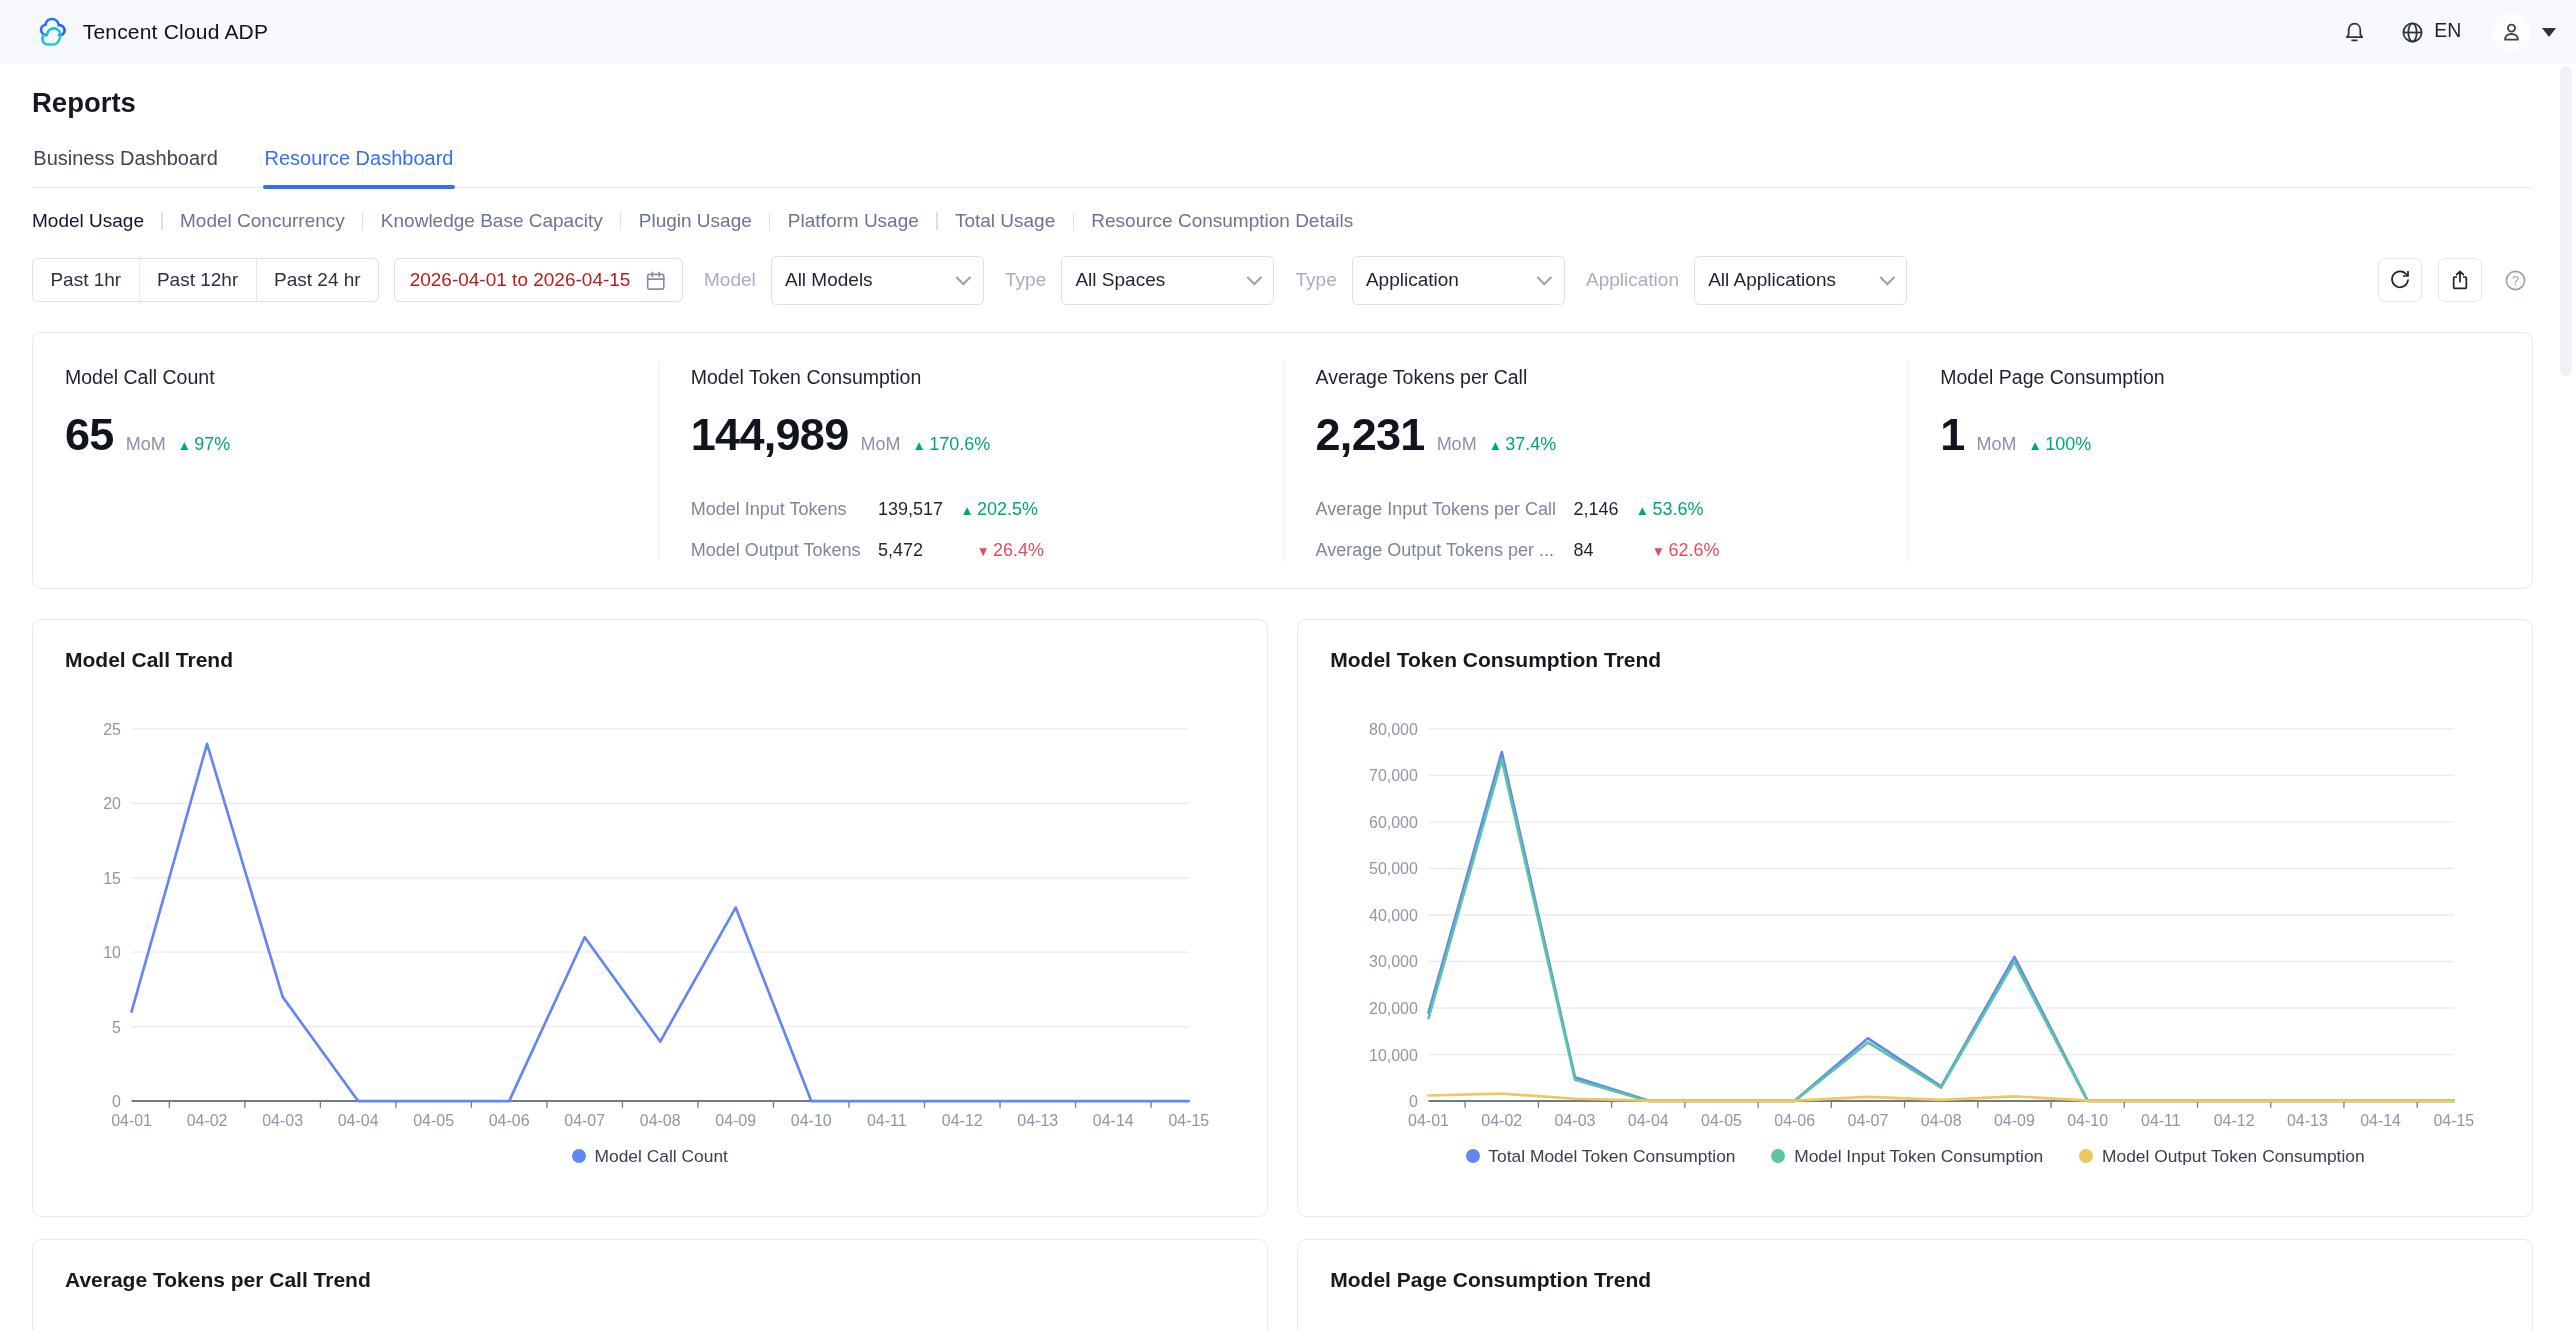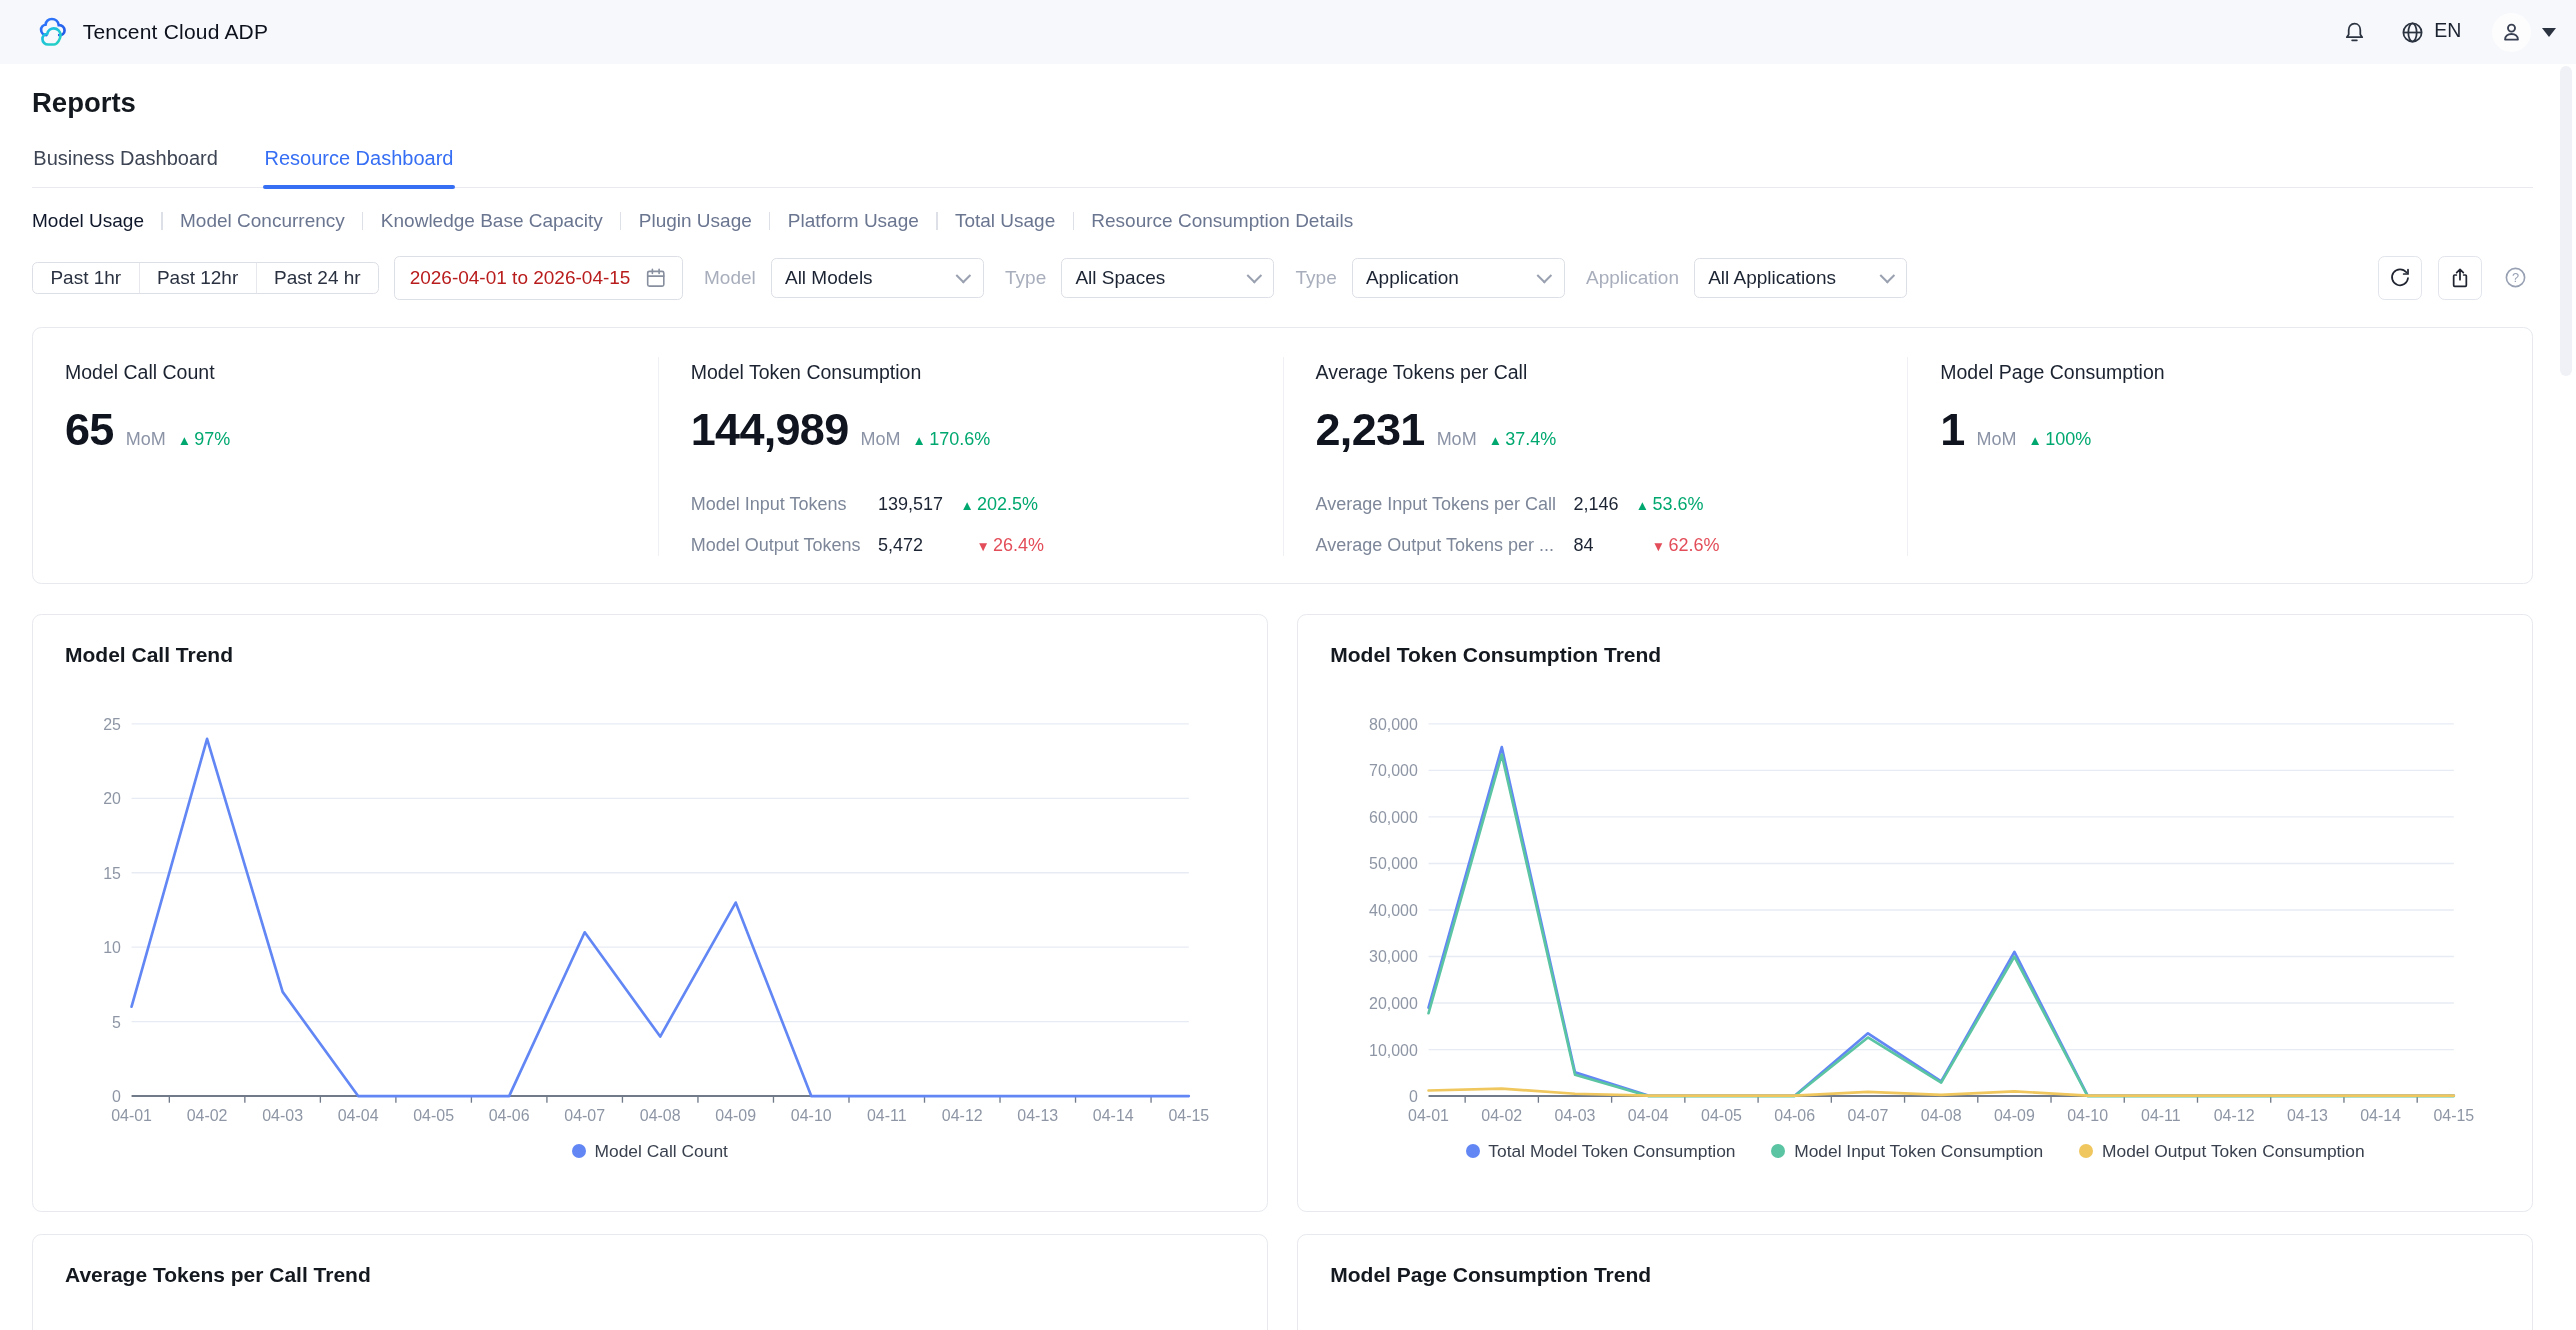--- a/index.html
+++ b/index.html
@@ -28,26 +28,26 @@
   .tab.active::after { content:""; position:absolute; left:0; right:0; bottom:-1.3px; height:4px; background:#366ef4; border-radius:2px; }
 
   .subnav { display:flex; align-items:center; margin-top:21.5px; font-size:19px; color:#6a7590; }
   .subnav-item { padding:0 17.4px; cursor:pointer; white-space:nowrap; }
   .subnav-item:first-child { padding-left:0; }
   .subnav-item.active { color:#0f172a; }
   .subnav-sep { width:1.3px; height:18px; background:#dde0e7; flex:none; }
 
   
   .filterbar { display:flex; align-items:center; margin-top:24px; gap:14.8px; }
-  .seggroup { display:flex; border:1.3px solid #dcdfe6; border-radius:5.4px; background:#fff; height:32px; overflow:hidden; }
+  .seggroup { display:flex; border:1.3px solid #dcdfe6; border-radius:5.4px; background:#fff; height:44px; overflow:hidden; }
   .seg { padding:0 17.4px; display:flex; align-items:center; font-size:19px; color:#2a3140; border-left:1.3px solid #e6e8ee; cursor:pointer; white-space:nowrap; }
   .seg:first-child { border-left:none; }
   .datebox { height:44px; border:1.3px solid #dcdfe6; border-radius:5.4px; display:flex; align-items:center; gap:14.8px; padding:0 14.8px; font-size:19px; color:#b91c1c; background:#fff; cursor:pointer; white-space:nowrap; }
   .flabel { font-size:19px; color:#a8aebc; margin-left:6.7px; white-space:nowrap; }
-  .select { width:213px; height:40px; border:1.3px solid #dcdfe6; border-radius:5.4px; display:flex; align-items:center; padding:0 13.4px; font-size:19px; color:#1c2433; background:#fff; cursor:pointer; }
+  .select { width:213px; height:49px; border:1.3px solid #dcdfe6; border-radius:5.4px; display:flex; align-items:center; padding:0 13.4px; font-size:19px; color:#1c2433; background:#fff; cursor:pointer; }
   .select .val { flex:1; white-space:nowrap; overflow:hidden; }
   .chev { width:10.7px; height:10.7px; border-right:2px solid #9aa1b0; border-bottom:2px solid #9aa1b0; transform:rotate(45deg) translate(-2px,-2px); flex:none; }
   .iconbtns { margin-left:auto; display:flex; align-items:center; gap:16px; }
   .iconbtn { width:44px; height:44px; border:1.3px solid #e2e5eb; border-radius:6.7px; display:flex; align-items:center; justify-content:center; background:#fff; cursor:pointer; }
   .helpbtn { width:35px; height:35px; display:flex; align-items:center; justify-content:center; cursor:pointer; }
 
   
   .kpis { margin-top:27px; border:1.3px solid #e7e9ee; border-radius:9.4px; display:grid; grid-template-columns:1fr 1fr 1fr 1fr; padding:29.5px 0 27px; min-height:251px; }
   .kpi { padding:4px 32px 0; border-left:1.3px solid #eef0f4; }
   .kpi:first-child { border-left:none; }

